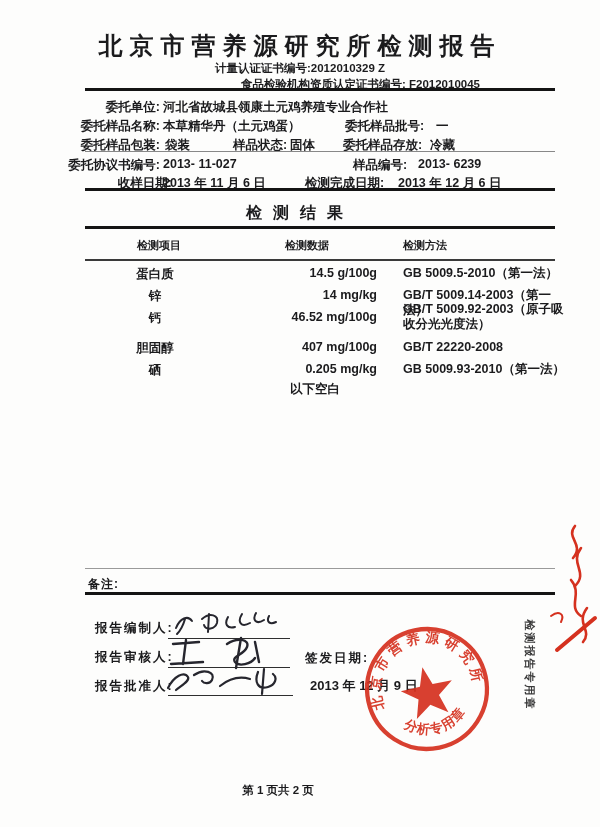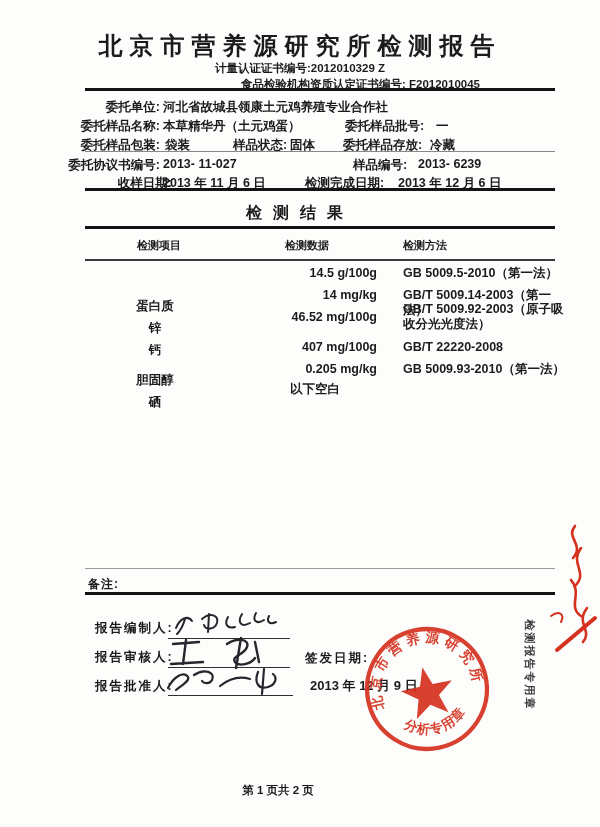--- a/index.html
+++ b/index.html
@@ -14,21 +14,21 @@
   .cert-row{top:61px;left:0;width:600px;display:flex;justify-content:center;gap:34px;font-size:11.5px;}
   .cert2{top:77px;left:4px;width:476px;text-align:right;font-size:11.5px;}
   .hline{background:#141414;height:3px;left:85px;width:470px;}
   .hline.thin{height:1px;background:#888;}
   .hline.mid{height:1.5px;background:#3a3a3a;}
   .info{font-size:12.5px;}
   .info span{position:absolute;white-space:nowrap;}
   .sec-title{top:203px;left:0;width:600px;text-align:center;font-size:16px;letter-spacing:11px;}
   .th{font-size:11px;position:absolute;white-space:nowrap;}
   .rrow{left:85px;width:470px;font-size:12.5px;}
-  .rrow .item{position:absolute;left:25px;width:90px;text-align:center;margin-top:32px;}
+  .rrow .item{position:absolute;left:25px;width:90px;text-align:center;}
   .rrow .val{position:absolute;left:145px;width:147px;text-align:right;}
   .rrow .method{position:absolute;left:318px;width:162px;line-height:15px;}
   .rrow.tall .item,.rrow.tall .val{top:8px;}
   .endnote{font-size:12.5px;}
   .remark{font-size:12px;letter-spacing:1px;}
   .signlbl{font-size:12.5px;letter-spacing:2px;white-space:nowrap;}
   .sigline{height:1px;background:#2f2f2f;}
   .datefield{font-size:13px;white-space:nowrap;}
   .stamp-wrap{left:360px;top:622px;width:134px;height:134px;transform:rotate(-12deg);opacity:.92;}
   .side-label{left:484px;top:658px;width:92px;height:14px;transform:rotate(90deg);

